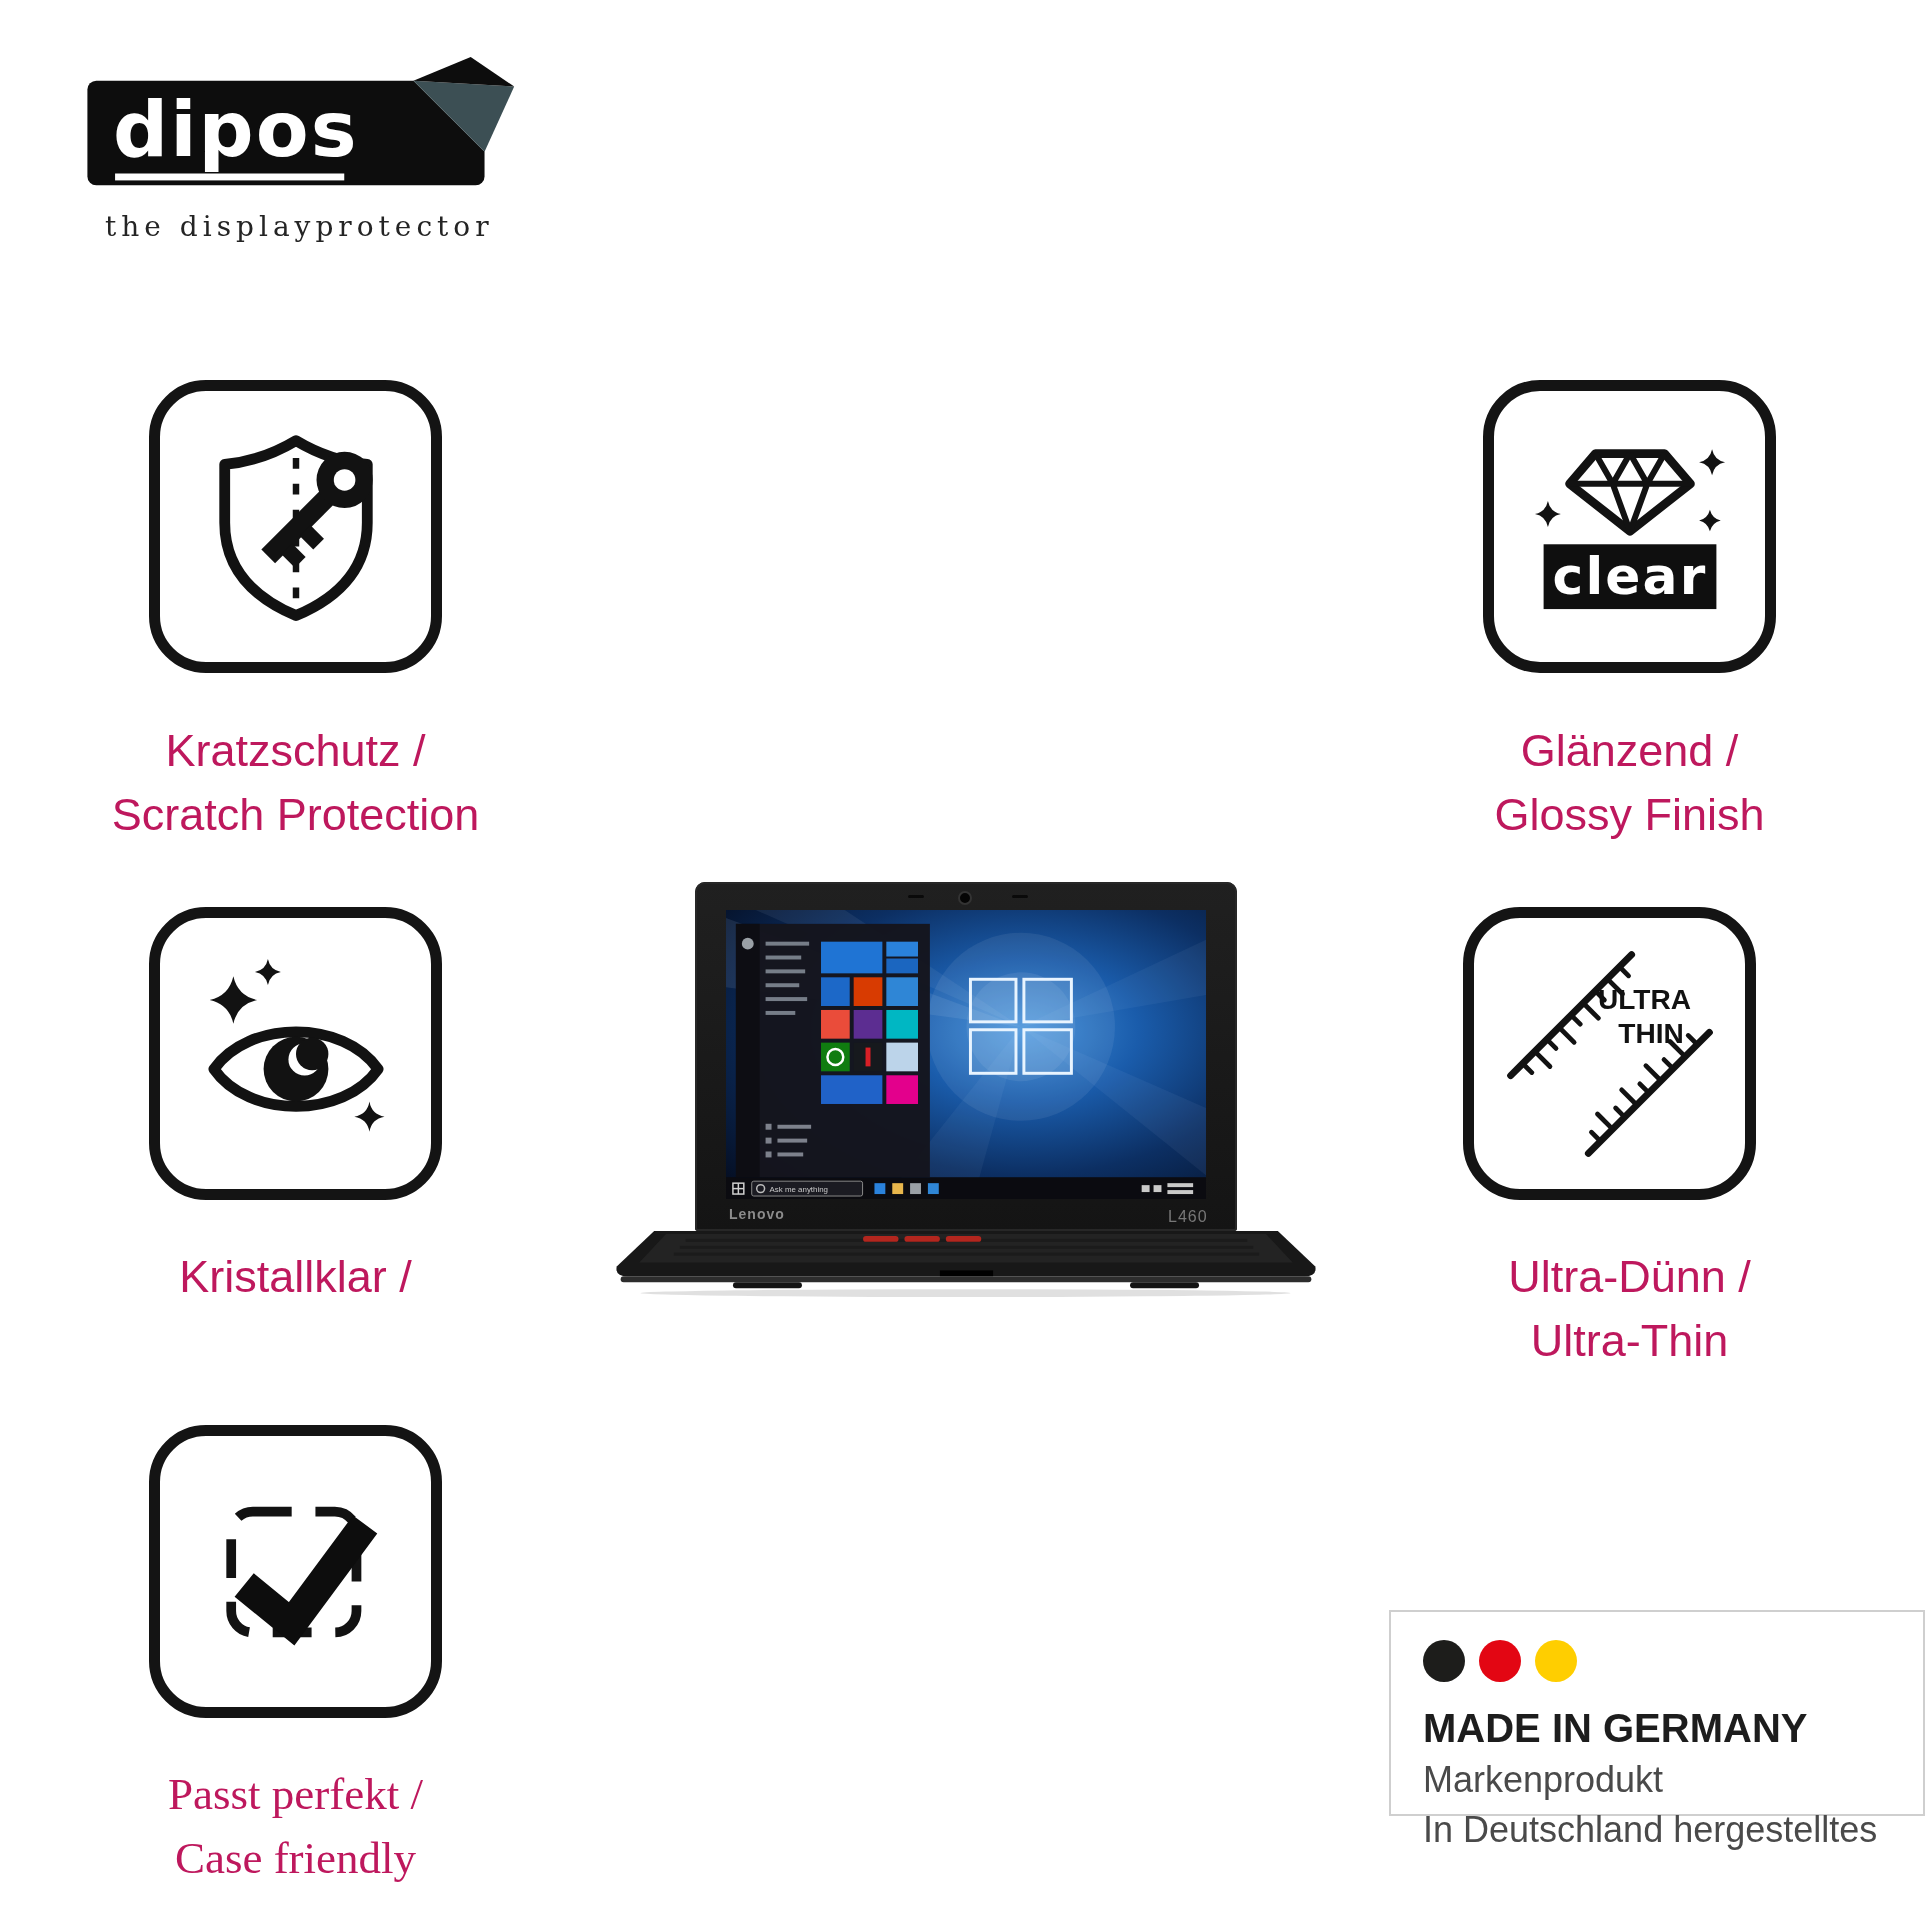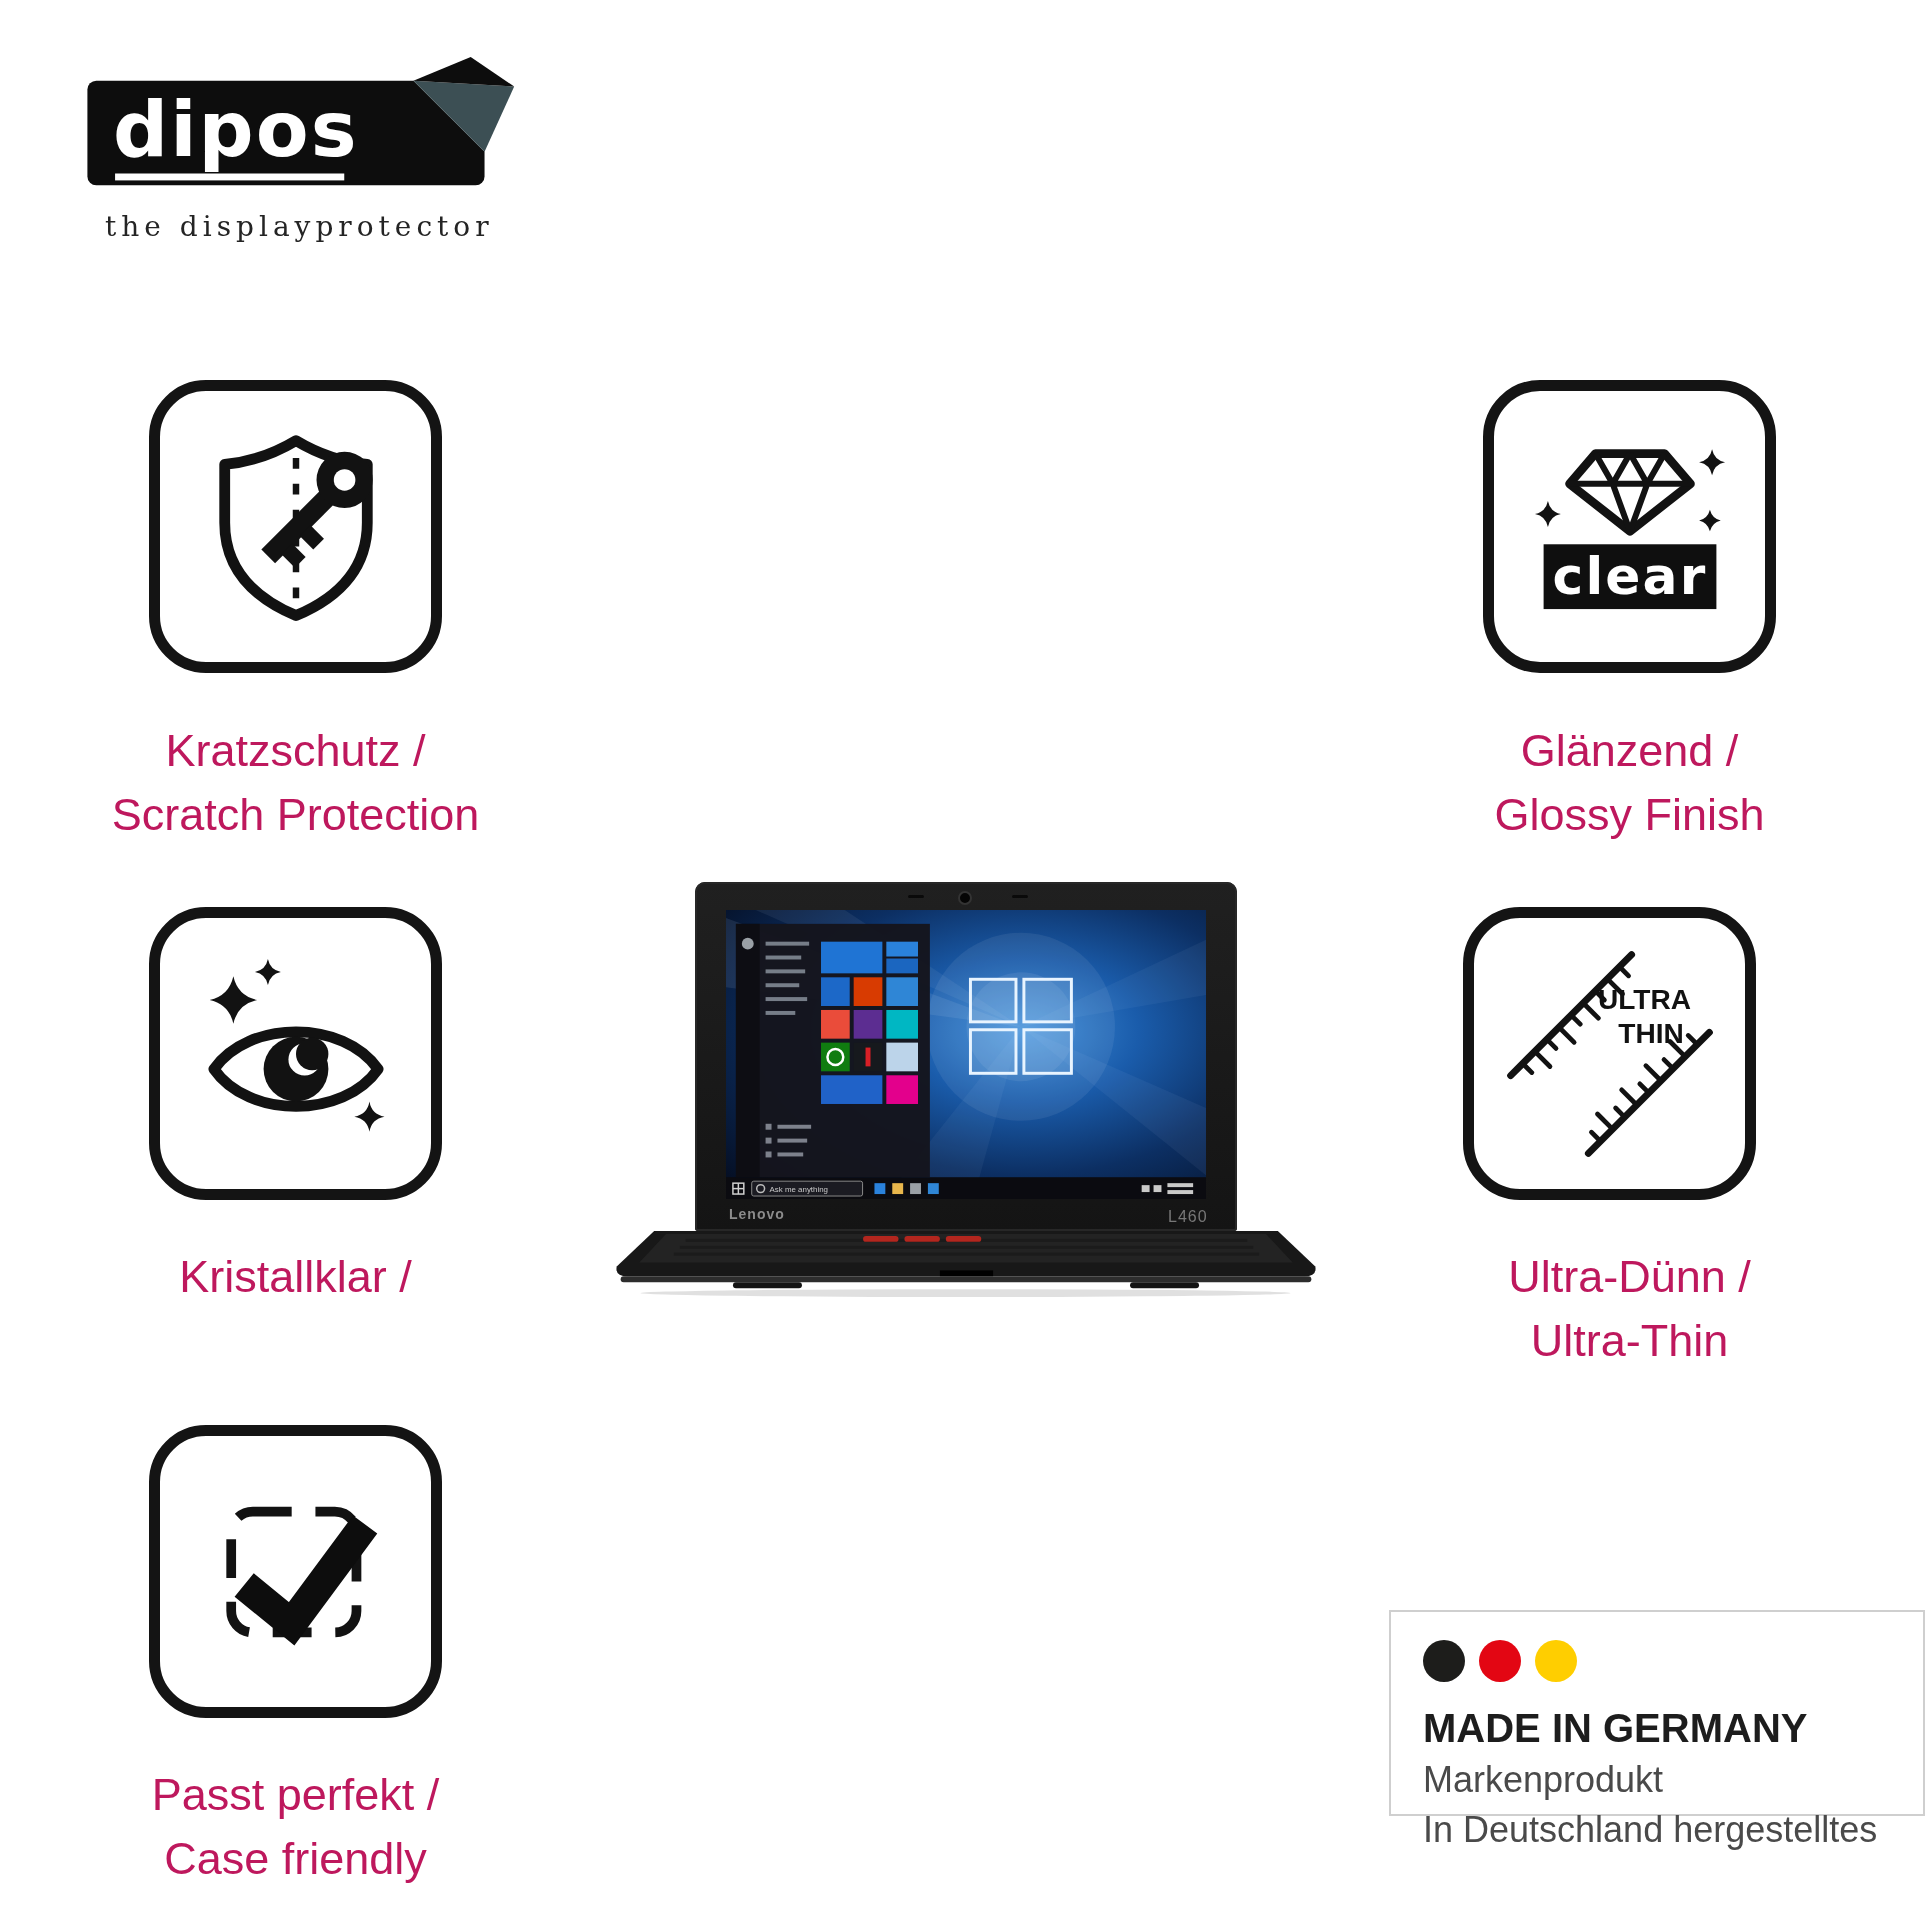--- a/index.html
+++ b/index.html
@@ -30,21 +30,21 @@
   .f-glossy-box  { left:1483px; top:380px; }
   .f-thin-box    { left:1463px; top:907px;text-decoration:underline; }
 
   .feature-label {
     position:absolute; width:515px; text-align:center;
     font-size:45px; line-height:1.42; color:#be185d;
   }
   .feature-label span { display:block; }
   .f-scratch-label { left:38px;  top:719px; }
   .f-crystal-label { left:38px;  top:1245px; }
-  .f-fit-label     { left:38px;  top:1763px; }
+  .f-fit-label     { left:38px;  top:1763px;font-family:Liberation Serif, serif; }
   .f-glossy-label  { left:1372px; top:719px; }
   .f-thin-label    { left:1372px; top:1245px; }
 
   
   .laptop { position:absolute; left:613px; top:876px; width:706px; height:428px; }
   .screen {
     position:absolute; left:82px; top:6px; width:542px; height:349px;
     background:linear-gradient(#202020,#141414);
     border-radius:10px 10px 3px 3px;
     box-shadow:inset 0 0 0 2px #272727;

